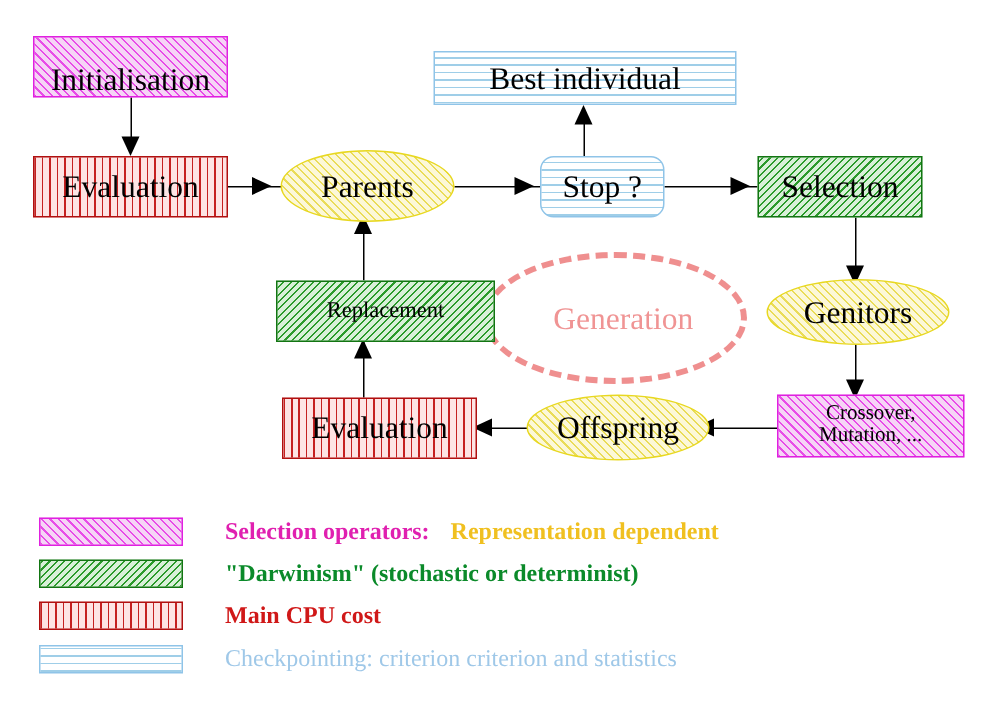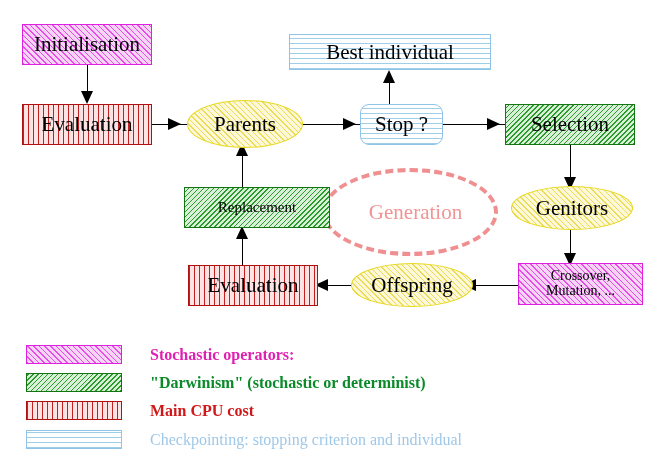--- a/index.html
+++ b/index.html
@@ -181,41 +181,41 @@
 
   <div class="conn conn-h" style="left:318px; top:285px; width:48px;"></div>
   <div class="arrow arrow-l" style="left:315px; top:279px;"></div>
 
   <div class="conn conn-v" style="left:242px; top:228px; height:38px;"></div>
   <div class="arrow arrow-u" style="left:236px; top:226px;"></div>
 
   <div class="conn conn-v" style="left:242px; top:145px; height:42px;"></div>
   <div class="arrow arrow-u" style="left:236px; top:143px;"></div>
 
-  <div class="node fill-magenta" style="left:22px; top:24px; width:130px; height:41px; font-size:21px;">
+  <div class="node fill-magenta" style="left:22px; top:24px; width:130px; height:41px; font-size:21px;align-items:flex-end;">
     <span>Initialisation</span>
   </div>
 
   <div class="node fill-red" style="left:22px; top:104px; width:130px; height:41px; font-size:21px;">
     <span>Evaluation</span>
   </div>
 
   <div class="node fill-yellow ellipse" style="left:187px; top:100px; width:116px; height:48px; font-size:21px;">
     <span>Parents</span>
   </div>
 
   <div class="node fill-blue rounded" style="left:360px; top:104px; width:83px; height:41px; font-size:21px;">
     <span>Stop ?</span>
   </div>
 
   <div class="node fill-blue" style="left:289px; top:34px; width:202px; height:36px; font-size:21px;">
     <span>Best individual</span>
   </div>
 
-  <div class="node fill-green" style="left:505px; top:104px; width:130px; height:41px; font-size:21px;">
+  <div class="node fill-green" style="left:505px; top:104px; width:110px; height:41px; font-size:21px;">
     <span>Selection</span>
   </div>
 
   <div class="node fill-yellow ellipse" style="left:511px; top:186px; width:122px; height:44px; font-size:21px;">
     <span>Genitors</span>
   </div>
 
   <div class="node fill-magenta" style="left:518px; top:263px; width:125px; height:42px; font-size:14px; flex-direction:column;">
     <span>Crossover,</span>
     <span>Mutation, ...</span>
@@ -228,31 +228,32 @@
   <div class="node fill-red" style="left:188px; top:265px; width:130px; height:41px; font-size:21px;">
     <span>Evaluation</span>
   </div>
 
   <div class="node fill-green" style="left:184px; top:187px; width:146px; height:41px; font-size:15px;">
     <span>Replacement</span>
   </div>
 
   <div class="legend-row" style="top:345px;">
     <div class="legend-swatch fill-magenta"></div>
-    <div class="legend-text lt-magenta">Stochastic operators:</div>
+    <div class="legend-text lt-magenta">Selection operators:</div>
+    <div class="legend-text lt-gold" style="margin-left:14px;">Representation dependent</div>
   </div>
 
   <div class="legend-row" style="top:373px;">
     <div class="legend-swatch fill-green"></div>
     <div class="legend-text lt-green">"Darwinism" (stochastic or determinist)</div>
   </div>
 
   <div class="legend-row" style="top:401px;">
     <div class="legend-swatch fill-red"></div>
     <div class="legend-text lt-red">Main CPU cost</div>
   </div>
 
   <div class="legend-row" style="top:430px;">
     <div class="legend-swatch fill-blue"></div>
-    <div class="legend-text lt-blue thin">Checkpointing: stopping criterion and individual</div>
+    <div class="legend-text lt-blue thin">Checkpointing: criterion criterion and statistics</div>
   </div>
 
 </div>
 
 </body></html>

